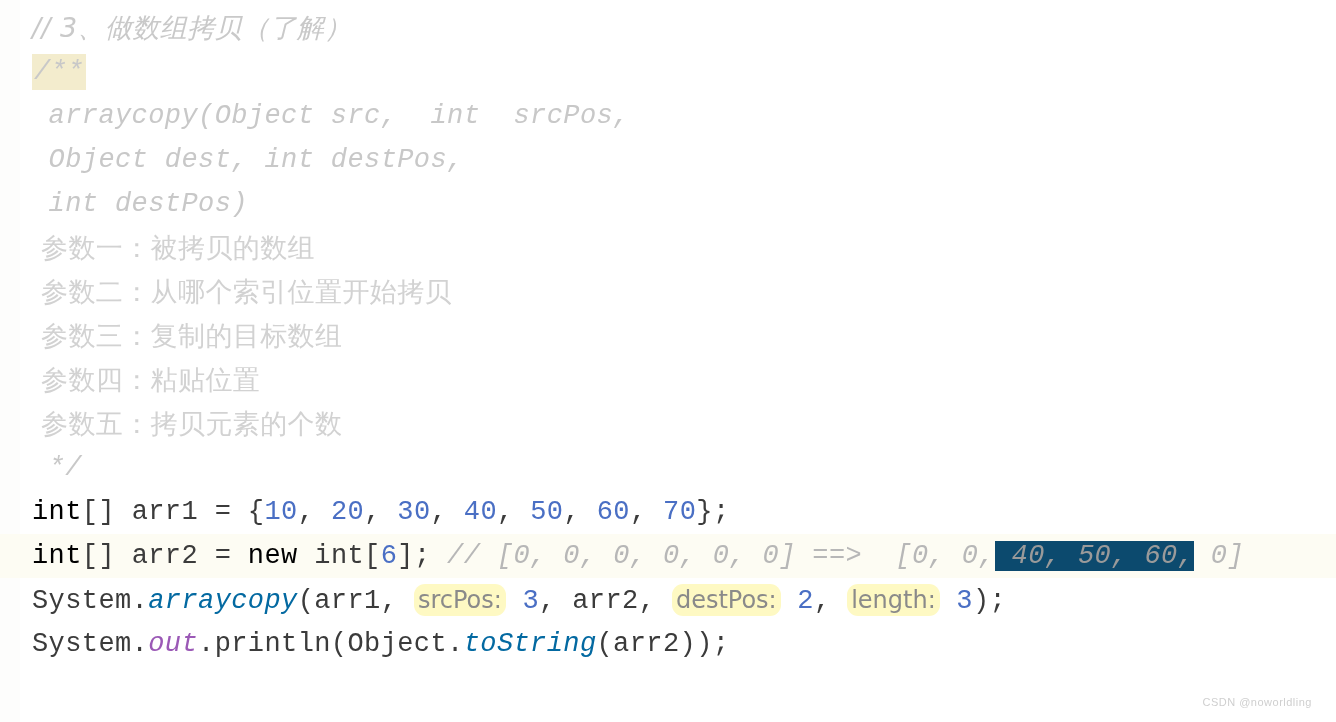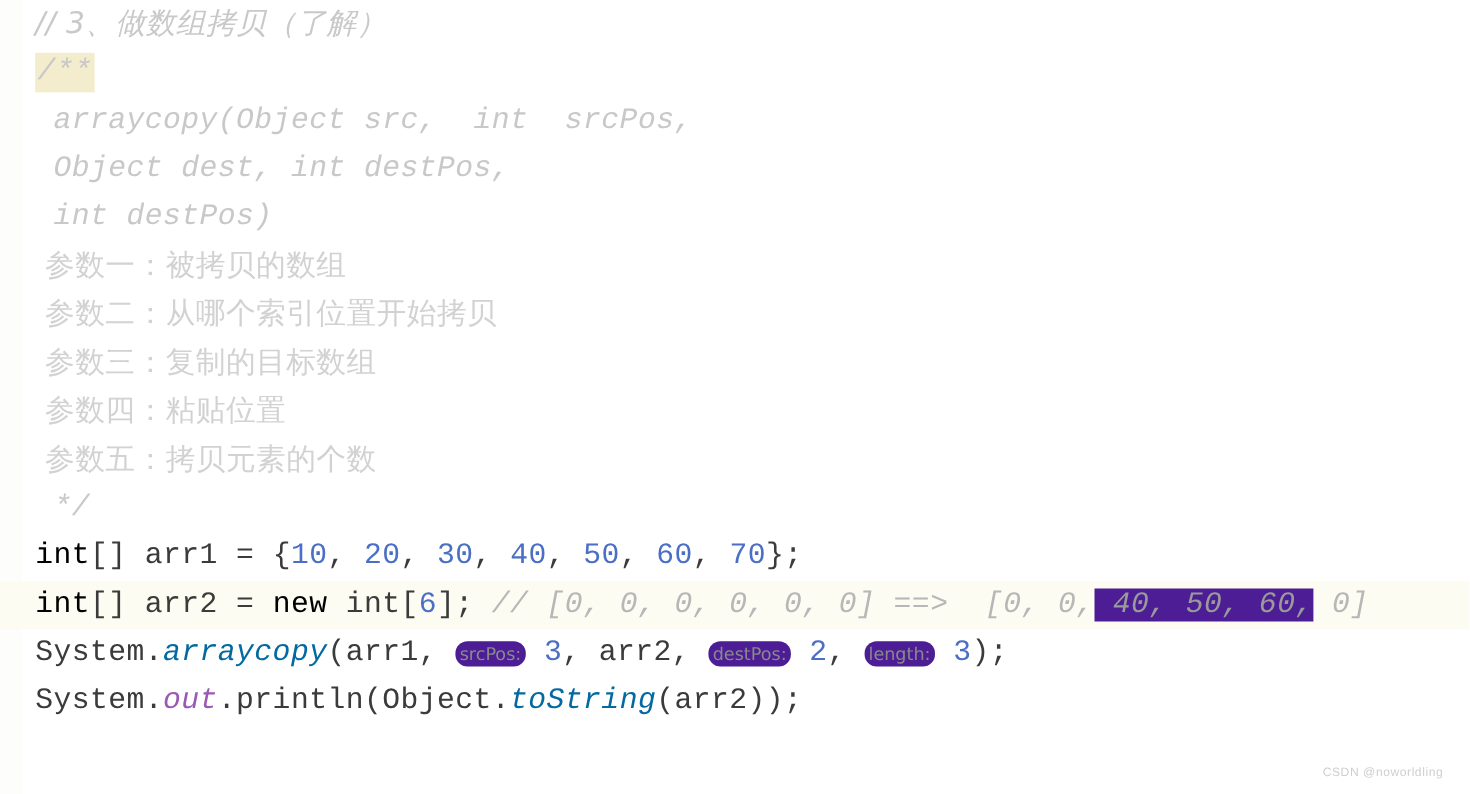--- a/index.html
+++ b/index.html
@@ -24,20 +24,21 @@
     top: 0;
     width: 20px;
     height: 722px;
     background: #fdfdfc;
   }
   .code-area {
     position: absolute;
     left: 0;
     top: 0;
     width: 1336px;
+    padding-top: 6px;
   }
   .line {
     position: relative;
     height: 44px;
     line-height: 44px;
     white-space: pre;
     font-size: 27px;
     font-family: "Liberation Mono", "DejaVu Sans Mono", monospace;
     letter-spacing: 0.4px;
     padding-left: 32px;
@@ -59,29 +60,29 @@
   .ident    { color: #3b3b3b; }
   .method   { color: #0369a1; font-style: italic; }
   .static-f { color: #9b59b6; font-style: italic; }
   
   .hl-find {
     background: #f3eccd;
     padding: 3px 2px;
   }
   
   .sel {
-    background: #4c1d95;
+    background: #0c4a6e;
     color: #9a9a9a;
   }
   
   .hint {
-    background: #4c1d95;
+    background: #fef9c3;
     color: #8a8a8a;
     font-family: "DejaVu Sans", "Liberation Sans", sans-serif;
-    font-size: 16px;
+    font-size: 24px;
     font-style: normal;
     border-radius: 11px;
     padding: 2px 4px;
     letter-spacing: 0;
   }
   .watermark {
     position: absolute;
     right: 24px;
     bottom: 14px;
     font-family: "Liberation Sans", "DejaVu Sans", sans-serif;

